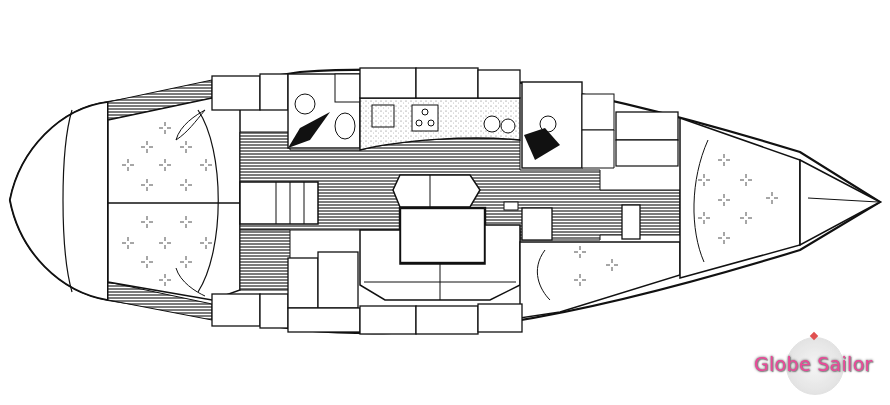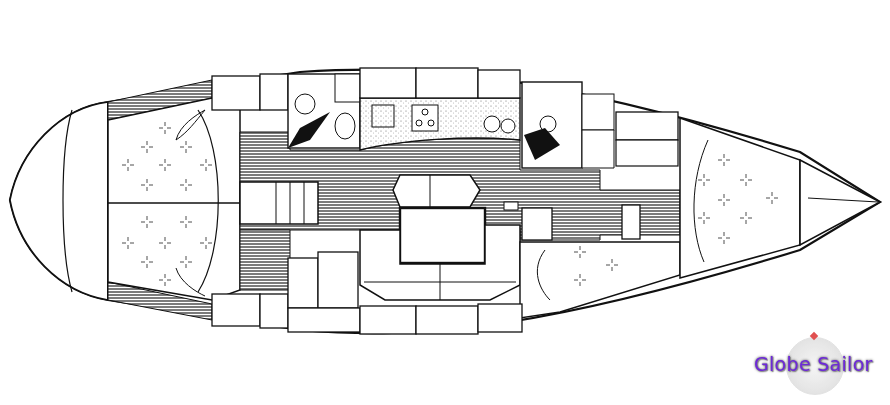--- a/index.html
+++ b/index.html
@@ -1,19 +1,19 @@
 <!DOCTYPE html>
 <html><head>
 <meta charset="utf-8">
 <style>
   html,body{margin:0;padding:0;background:#ffffff;}
   body{width:890px;height:405px;position:relative;overflow:hidden;font-family:"Liberation Sans",sans-serif;}
   #plan{position:absolute;left:0;top:0;width:890px;height:405px;}
   .wm{position:absolute;left:748px;top:333px;width:140px;height:66px;}
-  .wm-text{position:absolute;left:6px;top:20px;font-family:"DejaVu Sans",sans-serif;font-size:19px;color:#6d28d9;
+  .wm-text{position:absolute;left:6px;top:20px;font-family:"DejaVu Sans",sans-serif;font-size:19px;color:#ec4899;
     text-shadow:0 0 2px #777,0 0 3px #999,1px 1px 1px #888;letter-spacing:0.3px;white-space:nowrap;}
   .wm-ring{position:absolute;left:38px;top:4px;width:56px;height:56px;border-radius:50%;
     background:radial-gradient(circle,#f4f4f4 0%,#e2e2e2 60%,#d6d6d6 100%);border:1px solid #ddd;opacity:0.85;}
   .wm-dot{position:absolute;left:63px;top:0px;width:6px;height:6px;background:#e05050;transform:rotate(45deg);}
 </style>
 </head>
 <body>
 
 <svg id="plan" viewBox="0 0 890 405" xmlns="http://www.w3.org/2000/svg">
   <defs>

